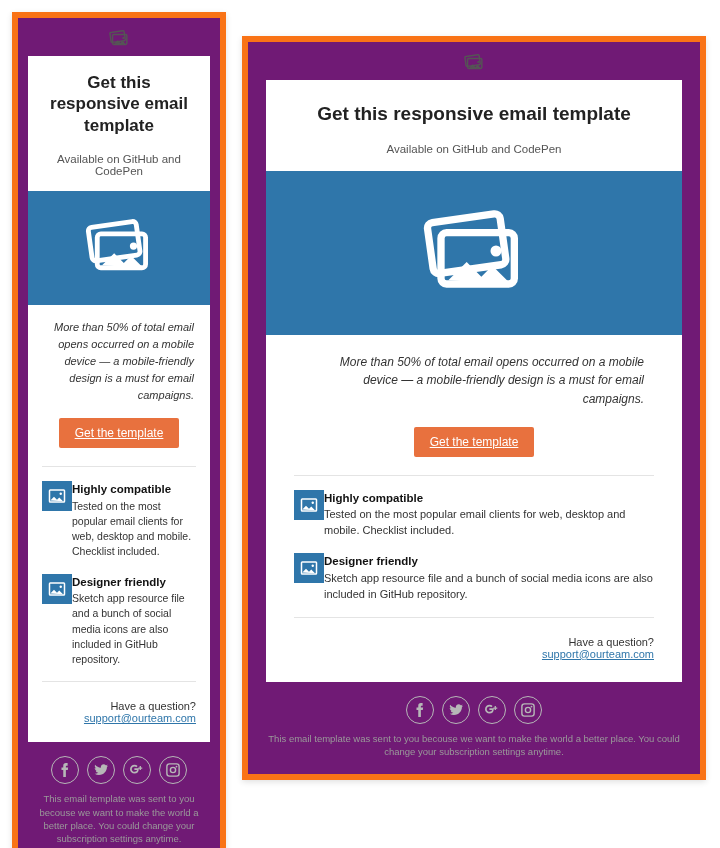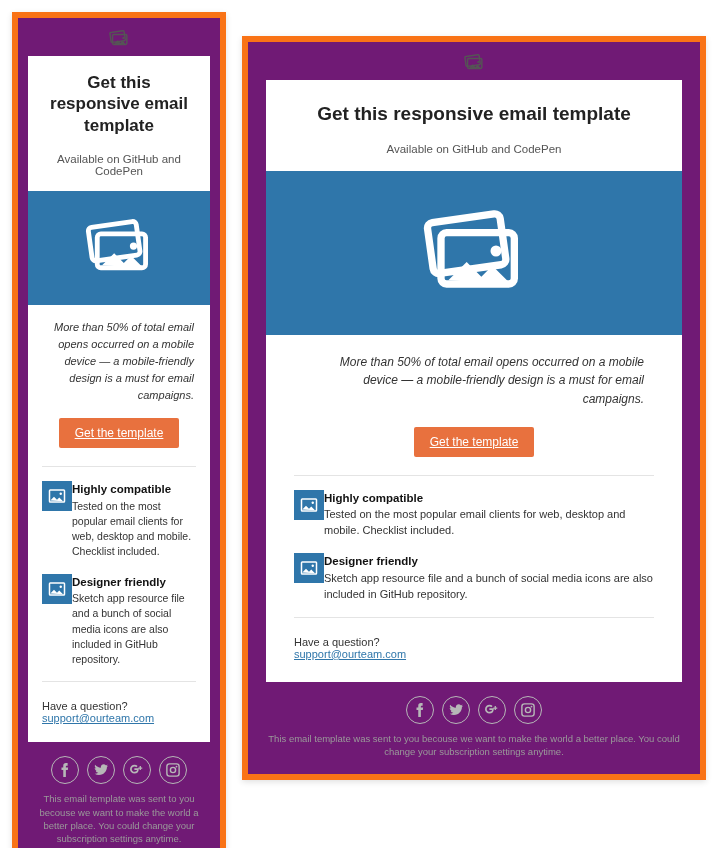--- a/index.html
+++ b/index.html
@@ -55,21 +55,21 @@
   .feat { display: flex; gap: 0; margin-bottom: 14px; }
   .feat .ficon {
     width: 30px; height: 30px; min-width: 30px;
     background: #2f76aa;
     display: flex; align-items: center; justify-content: center;
   }
   .feat .ficon svg { width: 18px; height: 18px; fill: #fff; }
   .feat .ftxt { font-size: 11px; color: #333; line-height: 1.45; }
   .feat .ftxt b { font-size: 11.5px; color: #111; display: block; margin-bottom: 1px; }
   .narrow .feat .ftxt { font-size: 10.5px; }
-  .question { text-align: left; font-size: 11px; color: #333; margin-top: 18px; }
+  .question { text-align: right; font-size: 11px; color: #333; margin-top: 18px; }
   .question a { color: #2f76aa; text-decoration: underline; }
   .footer { padding: 14px 12px 16px; text-align: center; }
   .socials { display: flex; justify-content: center; gap: 8px; margin-bottom: 8px; }
   .soc {
     width: 28px; height: 28px; border: 1.5px solid #b6b7b7; border-radius: 50%;
     display: flex; align-items: center; justify-content: center;
   }
   .soc svg { width: 14px; height: 14px; fill: #b6b7b7; }
   .foot-text { font-size: 9.5px; color: #9a9a9a; line-height: 1.4; padding: 0 6px; }
   .foot-text a { color: #9a9a9a; }

